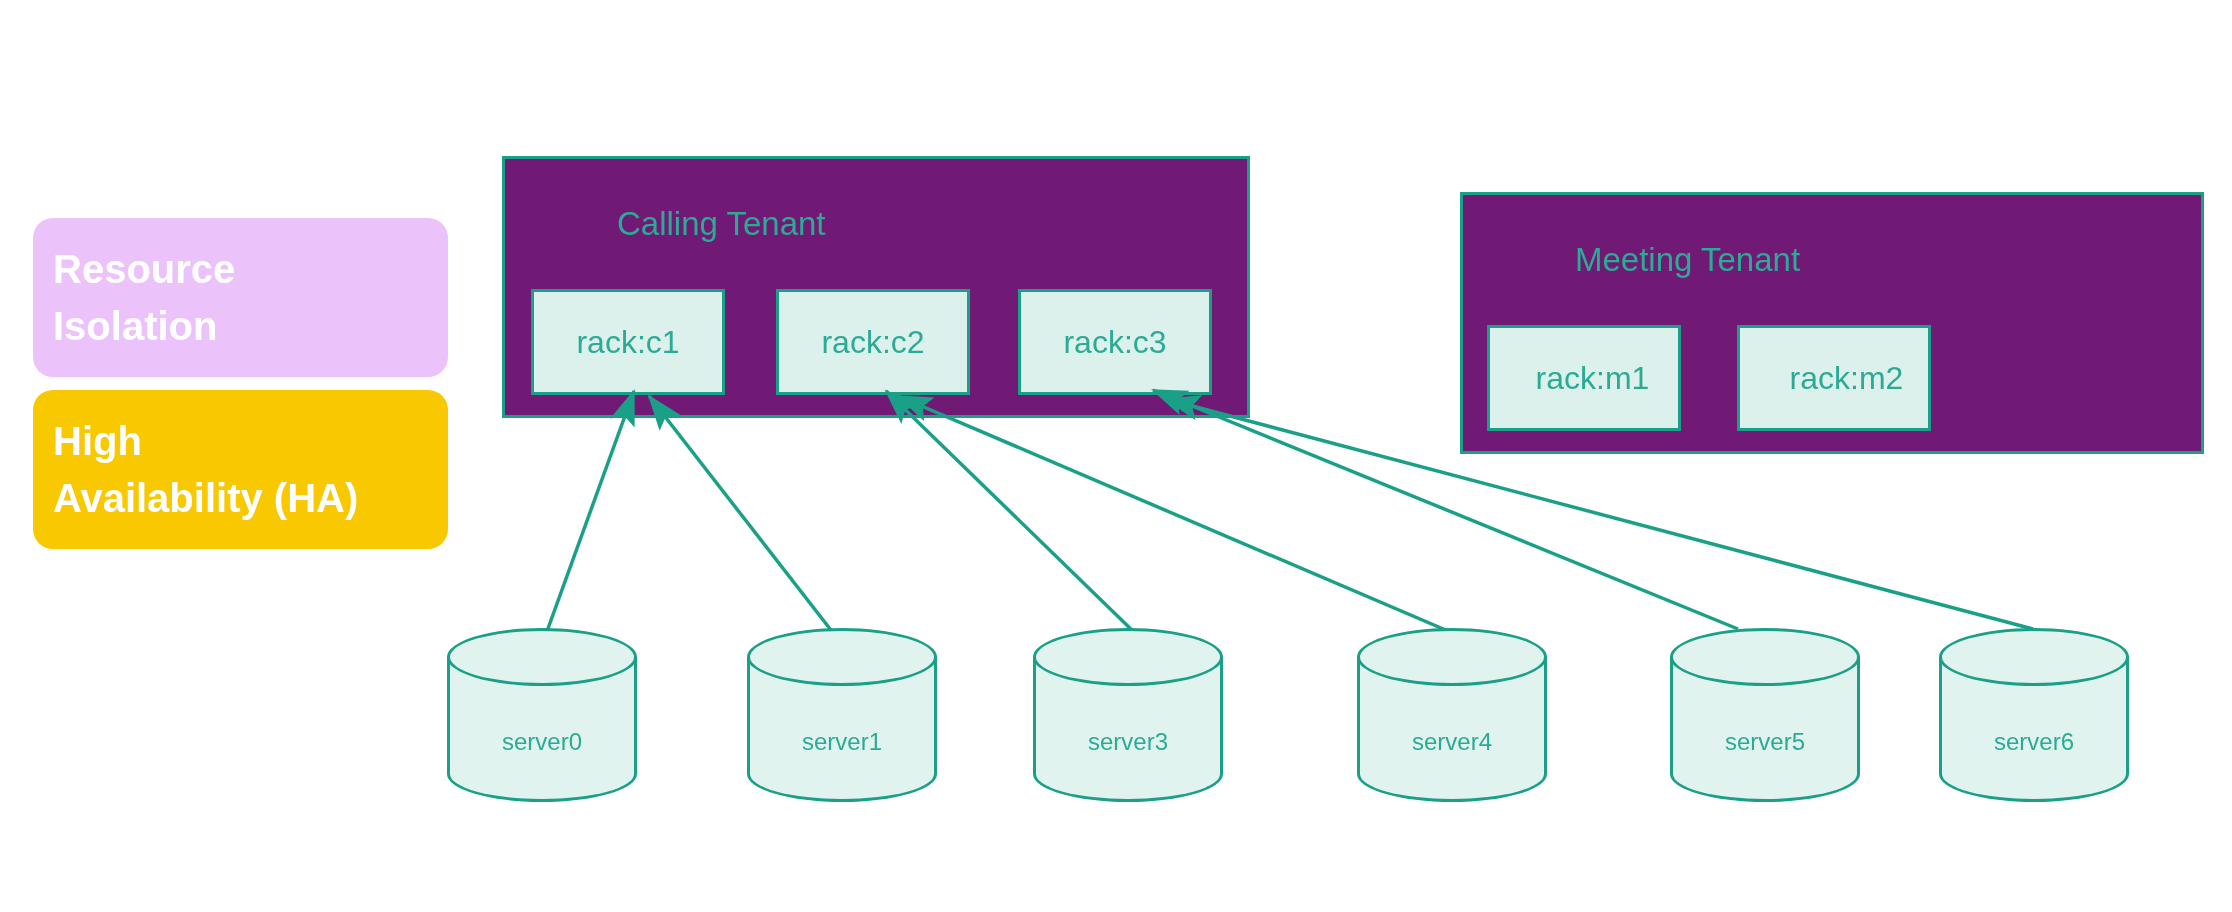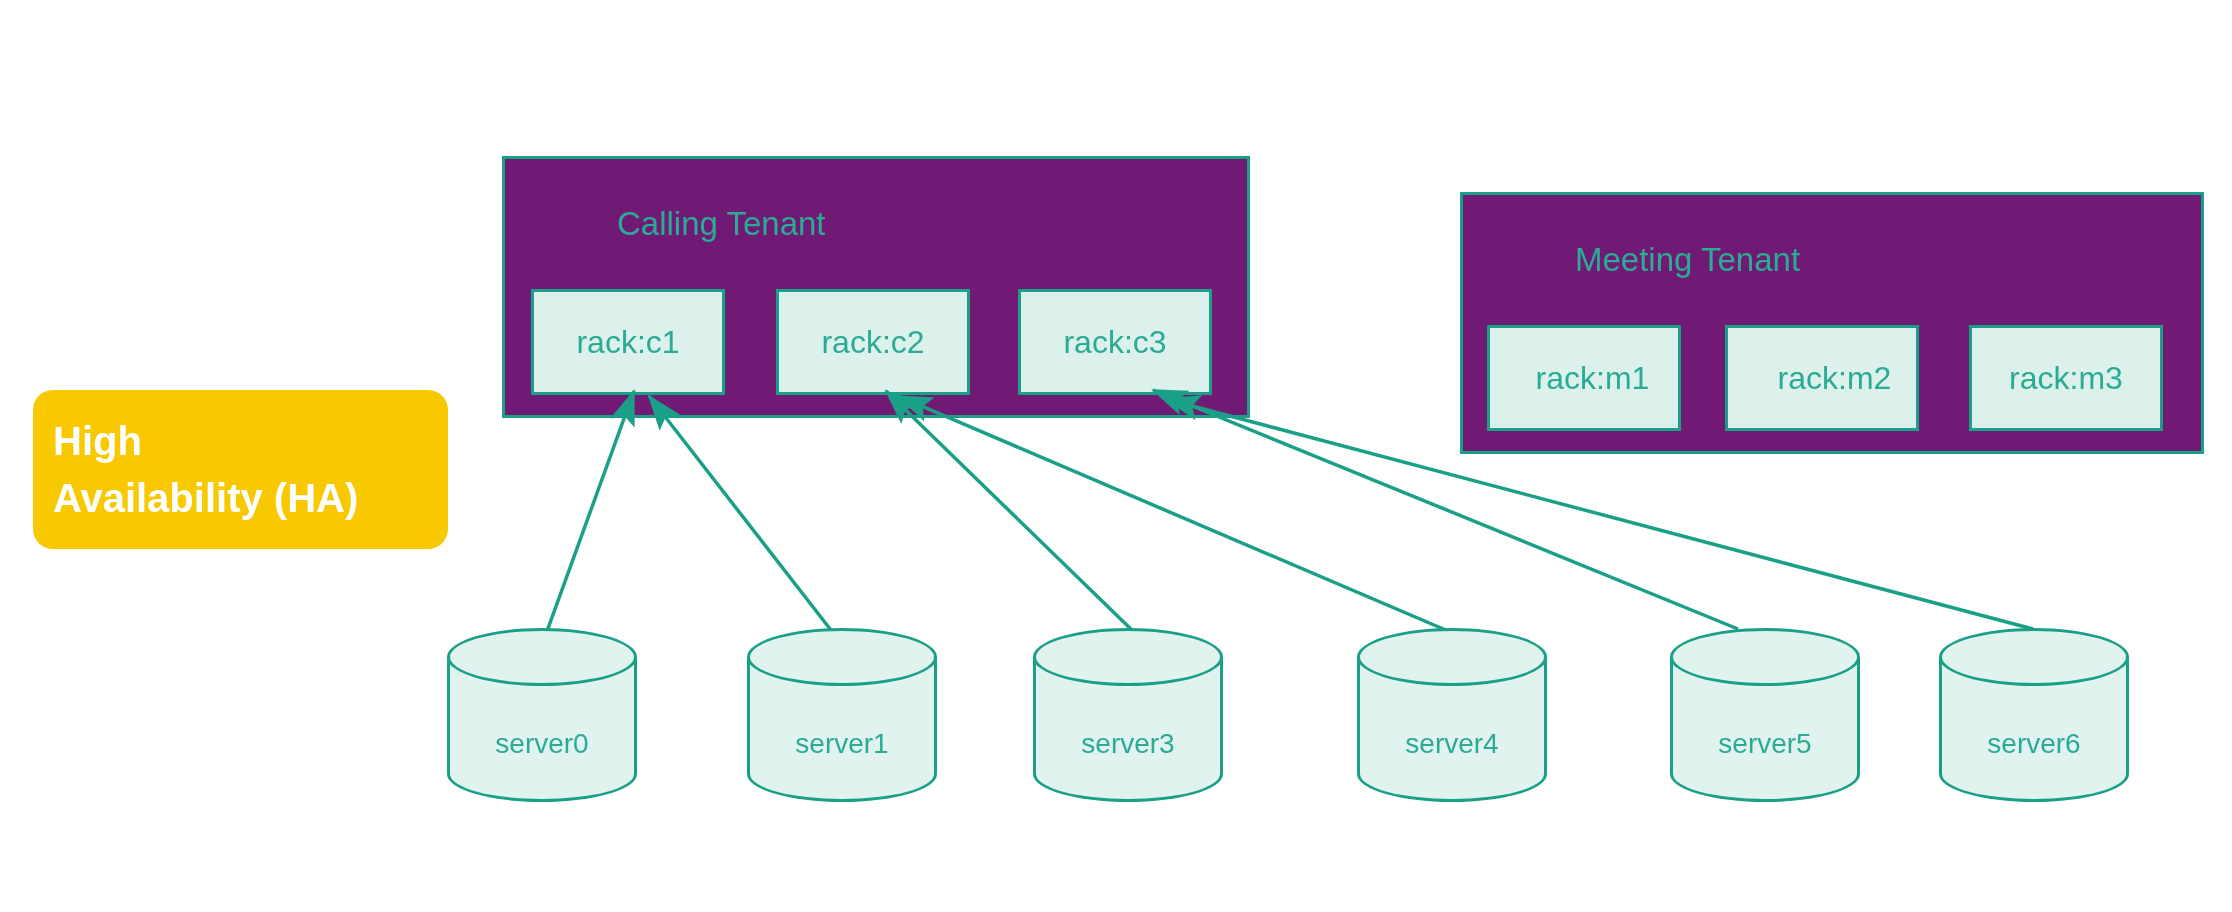--- a/index.html
+++ b/index.html
@@ -60,21 +60,21 @@
     display: flex;
     align-items: center;
     justify-content: center;
     color: #2BAB95;
     font-size: 32px;
   }
   .tenant-calling .rack-1 { left: 26px; }
   .tenant-calling .rack-2 { left: 257px; margin-left: 14px; }
   .tenant-calling .rack-3 { left: 513px; }
   .tenant-meeting .rack-1 { left: 24px; padding-left: 17px; }
-  .tenant-meeting .rack-2 { left: 262px; padding-left: 25px; }
+  .tenant-meeting .rack-2 { left: 274px; padding-left: 25px; }
   .tenant-meeting .rack-3 { left: 506px; }
 
   
   .arrows {
     position: absolute;
     left: 0; top: 0;
     width: 2232px;
     height: 912px;
     z-index: 2;
     pointer-events: none;
@@ -114,50 +114,51 @@
     border-radius: 50%;
     z-index: 2;
   }
   .server-label {
     position: absolute;
     top: 100px;
     left: 0;
     width: 100%;
     text-align: center;
     color: #2BAB95;
-    font-size: 28px;
+    font-size: 24px;
     z-index: 3;
   }
   .server-0 { left: 447px; }
   .server-1 { left: 747px; }
   .server-2 { left: 1033px; }
   .server-3 { left: 1357px; }
   .server-4 { left: 1670px; text-decoration: underline; }
   .server-5 { left: 1939px; }
 </style>
 </head>
 <body>
 
 <div class="stage">
 
+  <div class="badge badge-purple">Resource
+Isolation</div>
   <div class="badge badge-yellow">High
 Availability (HA)</div>
 
   <div class="tenant tenant-calling">
     <div class="tenant-title">Calling Tenant</div>
     <div class="rack rack-1">rack:c1</div>
     <div class="rack rack-2">rack:c2</div>
     <div class="rack rack-3">rack:c3</div>
   </div>
 
   <div class="tenant tenant-meeting">
     <div class="tenant-title">Meeting Tenant</div>
     <div class="rack rack-1">rack:m1</div>
     <div class="rack rack-2">rack:m2</div>
-    <div class="rack rack-3">rack:m3</div>
   </div>
 
   <svg class="arrows" viewBox="0 0 2232 912">
     <defs>
       <marker id="ah" markerUnits="userSpaceOnUse" markerWidth="46" markerHeight="32" refX="34" refY="14" orient="auto">
         <path d="M0,1 L36,14 L0,27 L7,14 Z" fill="#1BA088"></path>
       </marker>
     </defs>
     <line x1="546" y1="634" x2="634" y2="391" marker-end="url(#ah)"></line>
     <line x1="834" y1="634" x2="649" y2="396" marker-end="url(#ah)"></line>

